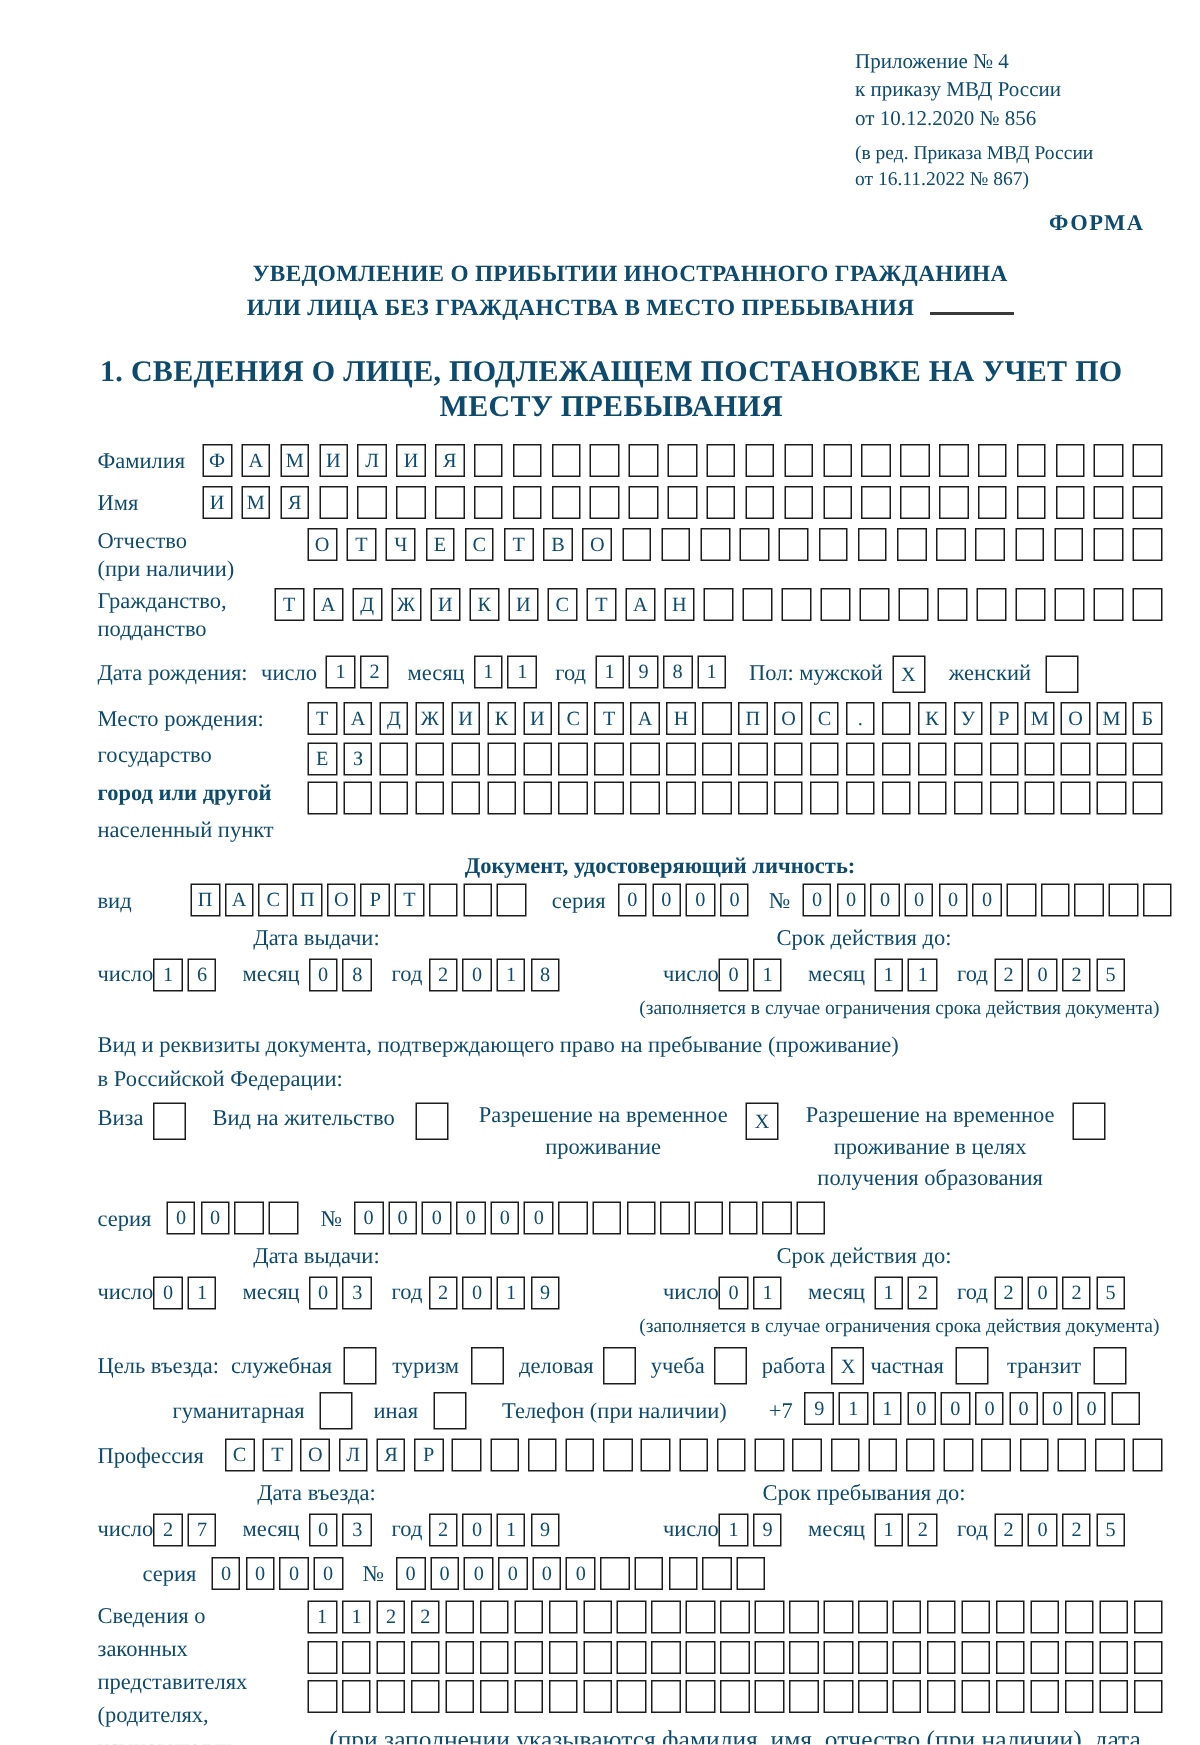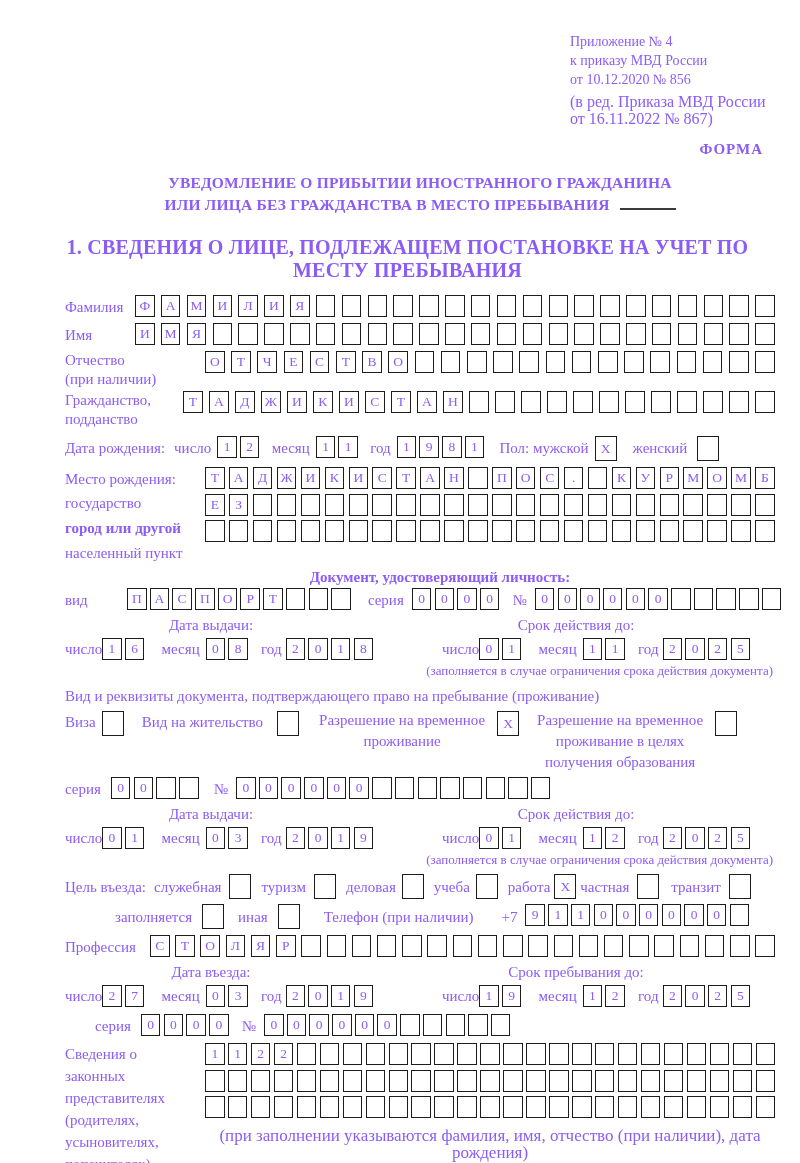--- a/index.html
+++ b/index.html
@@ -1,23 +1,23 @@
 <!DOCTYPE html>
 <html lang="ru"><head>
 <meta charset="utf-8">
 <style>
   html,body{margin:0;padding:0;background:#ffffff;}
   .page{
     position:relative;width:800px;height:1163px;margin:0 auto;background:#fff;
-    font-family:"Liberation Serif","DejaVu Serif",serif;color:#8b5cf6;
+    font-family:"Liberation Serif","DejaVu Serif",serif;color:#0c4a6e;
     overflow:hidden;box-sizing:border-box;padding:32px 25px 10px 65px;
   }
   
   .hdr-block{margin-left:auto;width:205px;font-size:14px;line-height:19px;}
-  .hdr-block .small{font-size:16px;line-height:17px;}
+  .hdr-block .small{font-size:13px;line-height:17px;}
   .hdr-block .small.first{margin-top:4px;}
   .forma{text-align:right;padding-right:12px;font-weight:bold;font-size:15px;margin-top:14px;letter-spacing:1px;}
   
   .title{text-align:center;font-weight:bold;font-size:15.5px;line-height:22px;margin-top:14px;letter-spacing:.2px;}
   .blank{display:inline-block;width:56px;border-bottom:2px solid #3a3a3a;height:14px;margin-left:10px;}
   .sec{ text-align:center;font-weight:bold;font-size:20px;margin-top:20px;letter-spacing:.2px;margin-left:-30px;margin-right:-5px;}
   
   .row{display:flex;align-items:flex-start;margin-top:4px;}
   .lbl{font-size:15px;line-height:24px;white-space:nowrap;flex:none;}
   .lbl2{font-size:15px;line-height:19px;flex:none;}
@@ -399,20 +399,21 @@
             <span class="cell">0</span>
             <span class="cell">2</span>
             <span class="cell">5</span>
           </span>
       </div>
     </div>
   </div>
   <div class="note-row">(заполняется в случае ограничения срока действия документа)</div>
 
   <div class="plain">Вид и реквизиты документа, подтверждающего право на пребывание (проживание)</div>
+  <div class="plain" style="margin-top:2px;">в Российской Федерации:</div>
 
   <div class="row permits">
     <span class="lbl" style="margin-right:6px;">Виза</span>
     <span class="boxes cb">
         <span class="cell"></span>
       </span>
     <span class="lbl" style="margin-left:18px;margin-right:14px;">Вид на жительство</span>
     <span class="boxes cb">
         <span class="cell"></span>
       </span>
@@ -534,21 +535,21 @@
     <span class="boxes cb">
         <span class="cell"></span>
       </span>
     <span class="lbl" style="margin-left:12px;margin-right:8px;">транзит</span>
     <span class="boxes cb">
         <span class="cell"></span>
       </span>
   </div>
 
   <div class="row purpose" style="margin-top:4px;">
-    <span class="lbl" style="margin-left:50px;margin-right:10px;">заполняется</span>
+    <span class="lbl" style="margin-left:50px;margin-right:10px;">гуманитарная</span>
     <span class="boxes cb">
         <span class="cell"></span>
       </span>
     <span class="lbl" style="margin-left:14px;margin-right:10px;">иная</span>
     <span class="boxes cb">
         <span class="cell"></span>
       </span>
     <span class="lbl" style="margin-left:24px;">Телефон (при наличии)</span>
     <span class="lbl" style="margin-left:28px;margin-right:8px;">+7</span>
     <span class="boxes">

